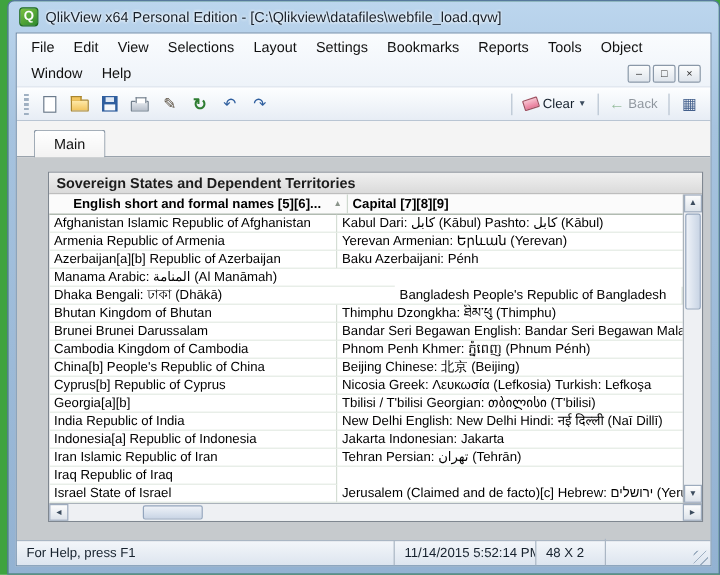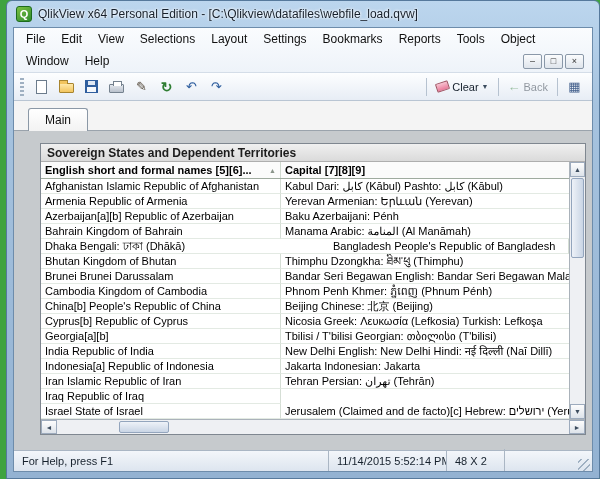--- a/index.html
+++ b/index.html
@@ -69,21 +69,21 @@
     background:linear-gradient(#ffffff,#f2f2f2); border:1px solid #8b98a6; border-bottom:none;
     border-radius:3px 3px 0 0; position:relative; top:1px; }
 
   
   .sheet { flex:1; background:#c6cacd; position:relative; overflow:hidden; }
   .table-object { position:absolute; left:26px; top:12px; width:546px; border:1px solid #7f8790; background:#fff; }
   .tcaption { height:18px; background:linear-gradient(#f0f0f0,#dadada); border-bottom:1px solid #aeaeae;
     font-size:12px; font-weight:bold; color:#1c1c1c; padding:2px 6px; white-space:nowrap; overflow:hidden; }
   .tgrid { display:flex; }
   .tgrid-main { width:528px; }
-  .hdr-row { display:flex; height:17px; background:#fbfbfb; border-bottom:1px solid #9fab9f; }
+  .hdr-row { display:flex; height:17px; background:#fbfbfb; border-bottom:1px solid #9fab9f;padding-left:16px; }
   .hdr { font-size:11px; font-weight:bold; color:#000; padding:2px 4px; white-space:nowrap; overflow:hidden;
     border-right:1px solid #cfd9cf; display:flex; align-items:center; }
   .sort { margin-left:auto; font-size:7px; color:#8a948a; padding-left:3px; }
   .trow { display:flex; height:15px;align-items:center; }
   .cell { font-size:11px; color:#000; padding:1px 4px; white-space:nowrap; overflow:hidden;
     border-right:1px solid #d5ded5; border-bottom:1px solid #e3eae3; line-height:12px; }
   .c1 { width:240px; }
   .c2 { width:288px; border-right:none; }
 
   
@@ -222,21 +222,20 @@
                 </div>
                 <div class="trow">
                   <div class="cell c1">Armenia Republic of Armenia</div>
                   <div class="cell c2">Yerevan Armenian: Երևան (Yerevan)</div>
                 </div>
                 <div class="trow">
                   <div class="cell c1">Azerbaijan[a][b] Republic of Azerbaijan</div>
                   <div class="cell c2">Baku Azerbaijani: Pénh</div>
                 </div>
                 <div class="trow">
-                  <div class="cell c1">Bahrain Kingdom of Bahrain</div>
                   <div class="cell c2">Manama Arabic: المنامة (Al Manāmah)</div>
                 </div>
                 <div class="trow">
                   <div class="cell c2">Dhaka Bengali: ঢাকা (Dhākā)</div>
                   <div class="cell c1">Bangladesh People's Republic of Bangladesh</div>
                 </div>
                 <div class="trow">
                   <div class="cell c1">Bhutan Kingdom of Bhutan</div>
                   <div class="cell c2">Thimphu Dzongkha: ཐིམ་ཕུ (Thimphu)</div>
                 </div>

